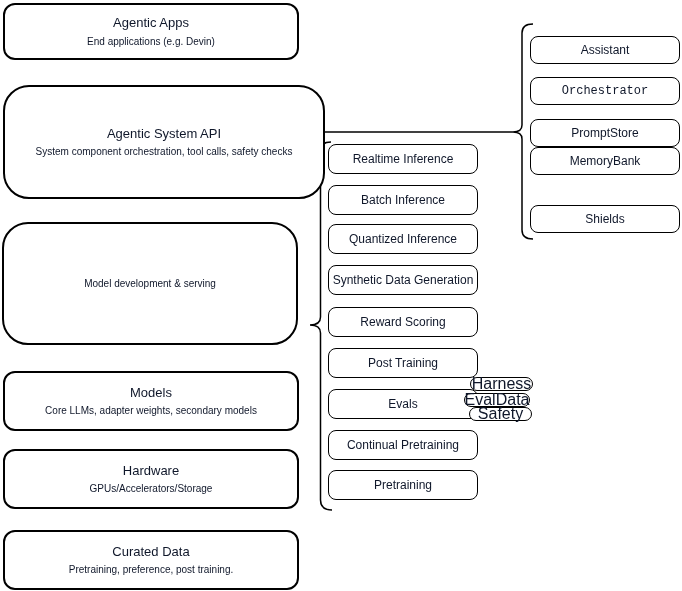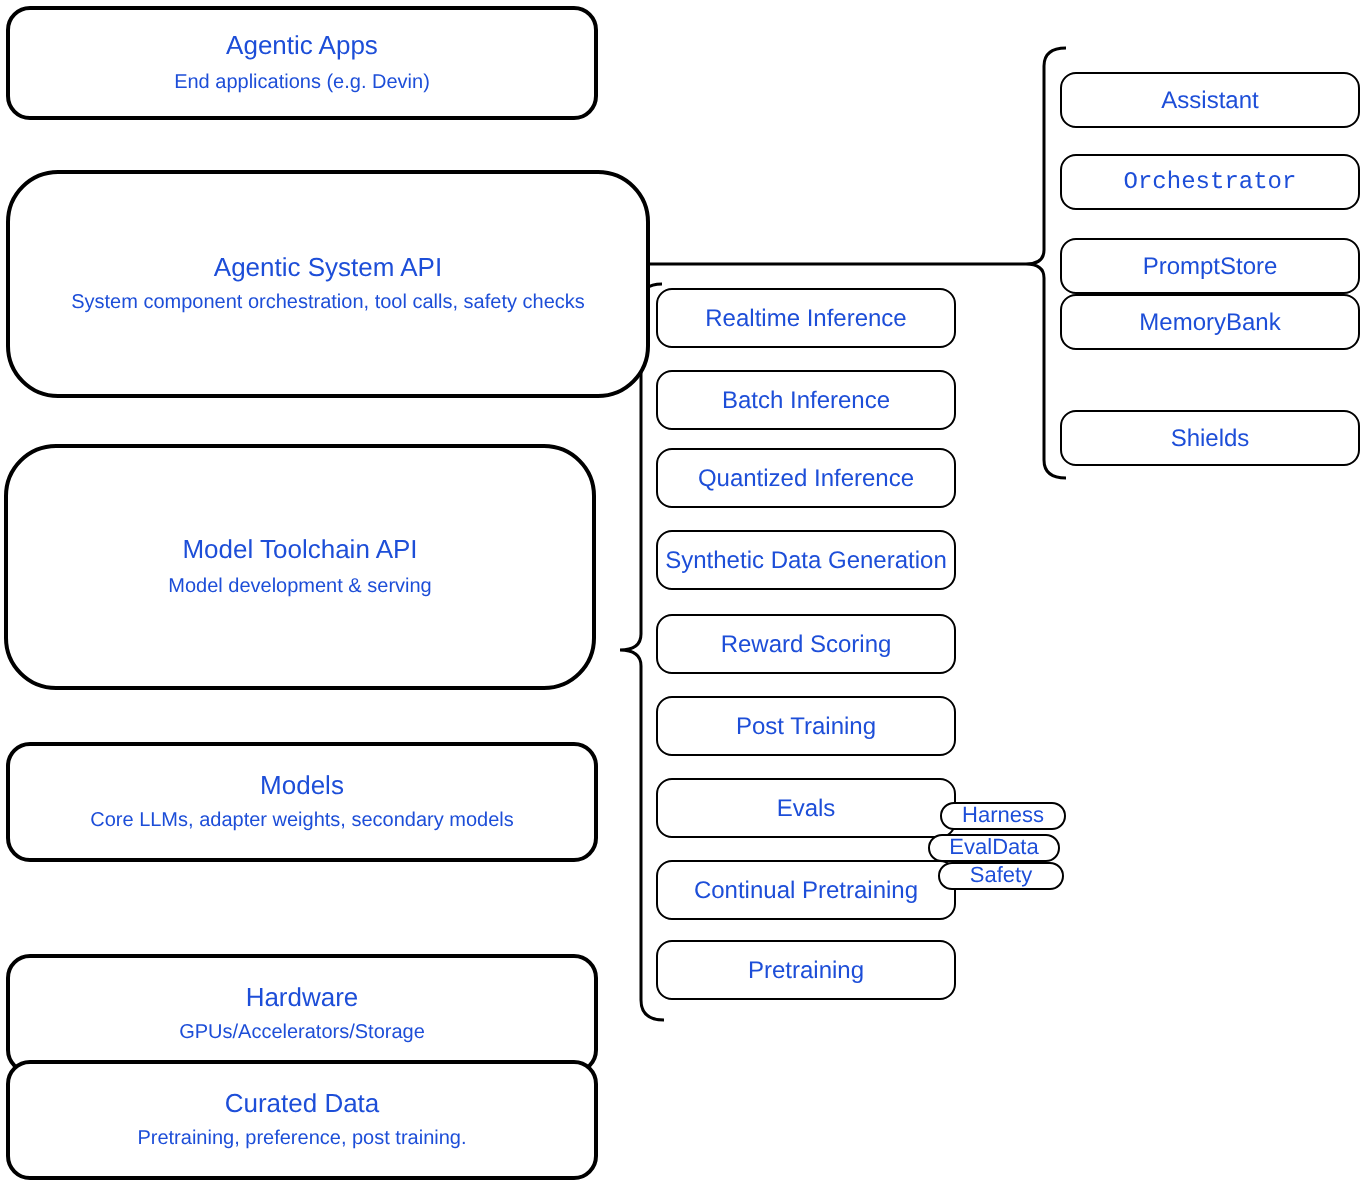--- a/index.html
+++ b/index.html
@@ -2,21 +2,21 @@
 <html><head>
 <meta charset="utf-8">
 <style>
   html, body { margin: 0; padding: 0; background: #ffffff; }
   .canvas {
     position: relative;
     width: 682px;
     height: 591px;
     background: #ffffff;
     font-family: "Liberation Sans", sans-serif;
-    color: #1d4ed8;
+    color: #0f172a;
     overflow: hidden;
   }
   .connectors {
     position: absolute;
     left: 0; top: 0;
     width: 682px; height: 591px;
     pointer-events: none;
   }
   .connectors path { fill: none; stroke: #000000; stroke-width: 1.5; }
 
@@ -56,25 +56,24 @@
 
   .pill {
     position: absolute;
     box-sizing: border-box;
     background: #ffffff;
     border: 1.5px solid #000000;
     border-radius: 8px;
     display: flex;
     align-items: center;
     justify-content: center;
-    font-size: 11px;
+    font-size: 16px;
     line-height: 1;
     z-index: 3;
     white-space: nowrap;
-    margin-top: 24px;
   }
 </style>
 </head>
 <body>
 
 <div class="canvas">
 
   <svg class="connectors" viewBox="0 0 682 591" xmlns="http://www.w3.org/2000/svg">
     <path d="M302,132 L513,132"></path>
     <path d="M533,24 Q522,24 522,33 L522,125 Q522,132 513,132 Q522,132 522,139 L522,230 Q522,239 533,239"></path>
@@ -85,30 +84,29 @@
     <div class="title">Agentic Apps</div>
     <div class="sub">End applications (e.g. Devin)</div>
   </div>
 
   <div class="lbox" style="left:3px; top:85px; width:322px; height:114px; border-radius:26px;">
     <div class="title">Agentic System API</div>
     <div class="sub">System component orchestration, tool calls, safety checks</div>
   </div>
 
   <div class="lbox" style="left:2px; top:222px; width:296px; height:123px; border-radius:26px;">
-    <div class="title">Model Toolchain API</div>
     <div class="sub">Model development &amp; serving</div>
   </div>
 
   <div class="lbox" style="left:3px; top:371px; width:296px; height:60px; border-radius:12px;">
     <div class="title">Models</div>
     <div class="sub">Core LLMs, adapter weights, secondary models</div>
   </div>
 
-  <div class="lbox" style="left:3px; top:449px; width:296px; height:60px; border-radius:12px;margin-top:28px;">
+  <div class="lbox" style="left:3px; top:449px; width:296px; height:60px; border-radius:12px;">
     <div class="title">Hardware</div>
     <div class="sub">GPUs/Accelerators/Storage</div>
   </div>
 
   <div class="lbox" style="left:3px; top:530px; width:296px; height:60px; border-radius:12px;">
     <div class="title">Curated Data</div>
     <div class="sub">Pretraining, preference, post training.</div>
   </div>
 
   <div class="mbox" style="top:144px;">Realtime Inference</div>

